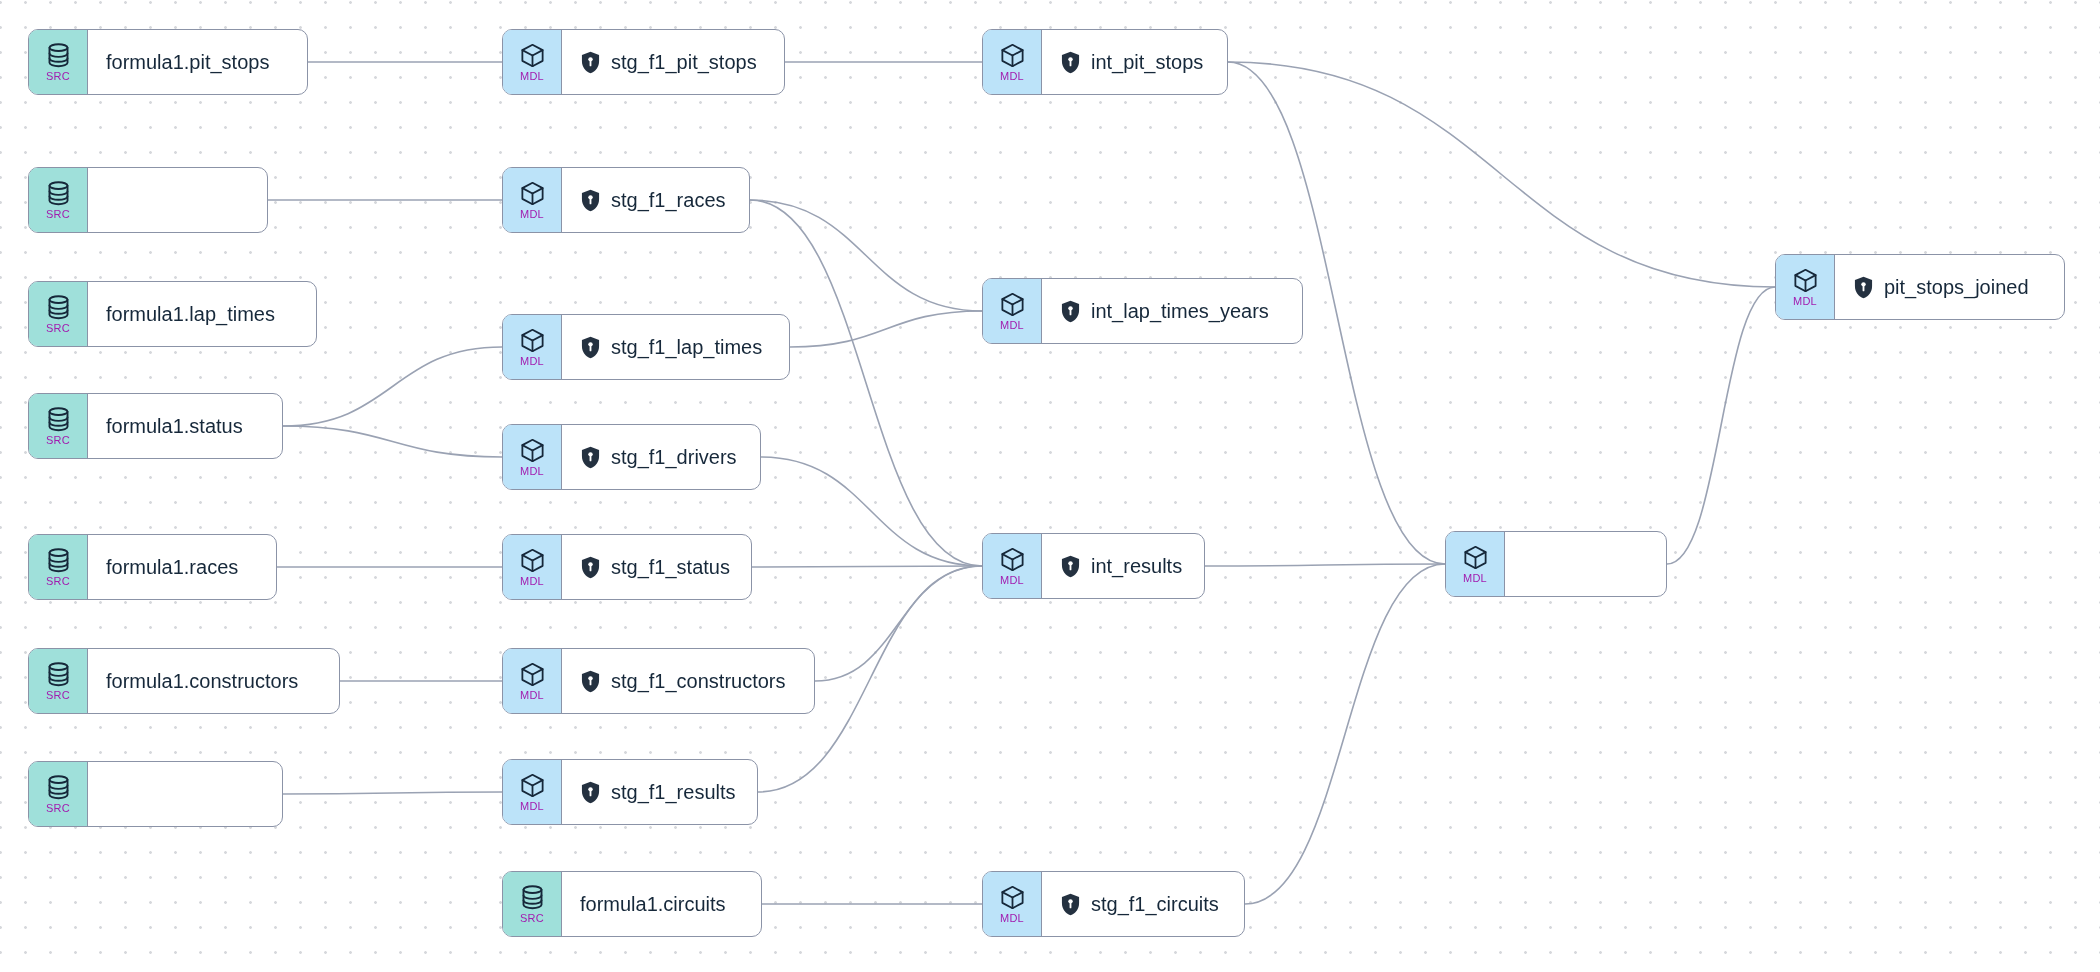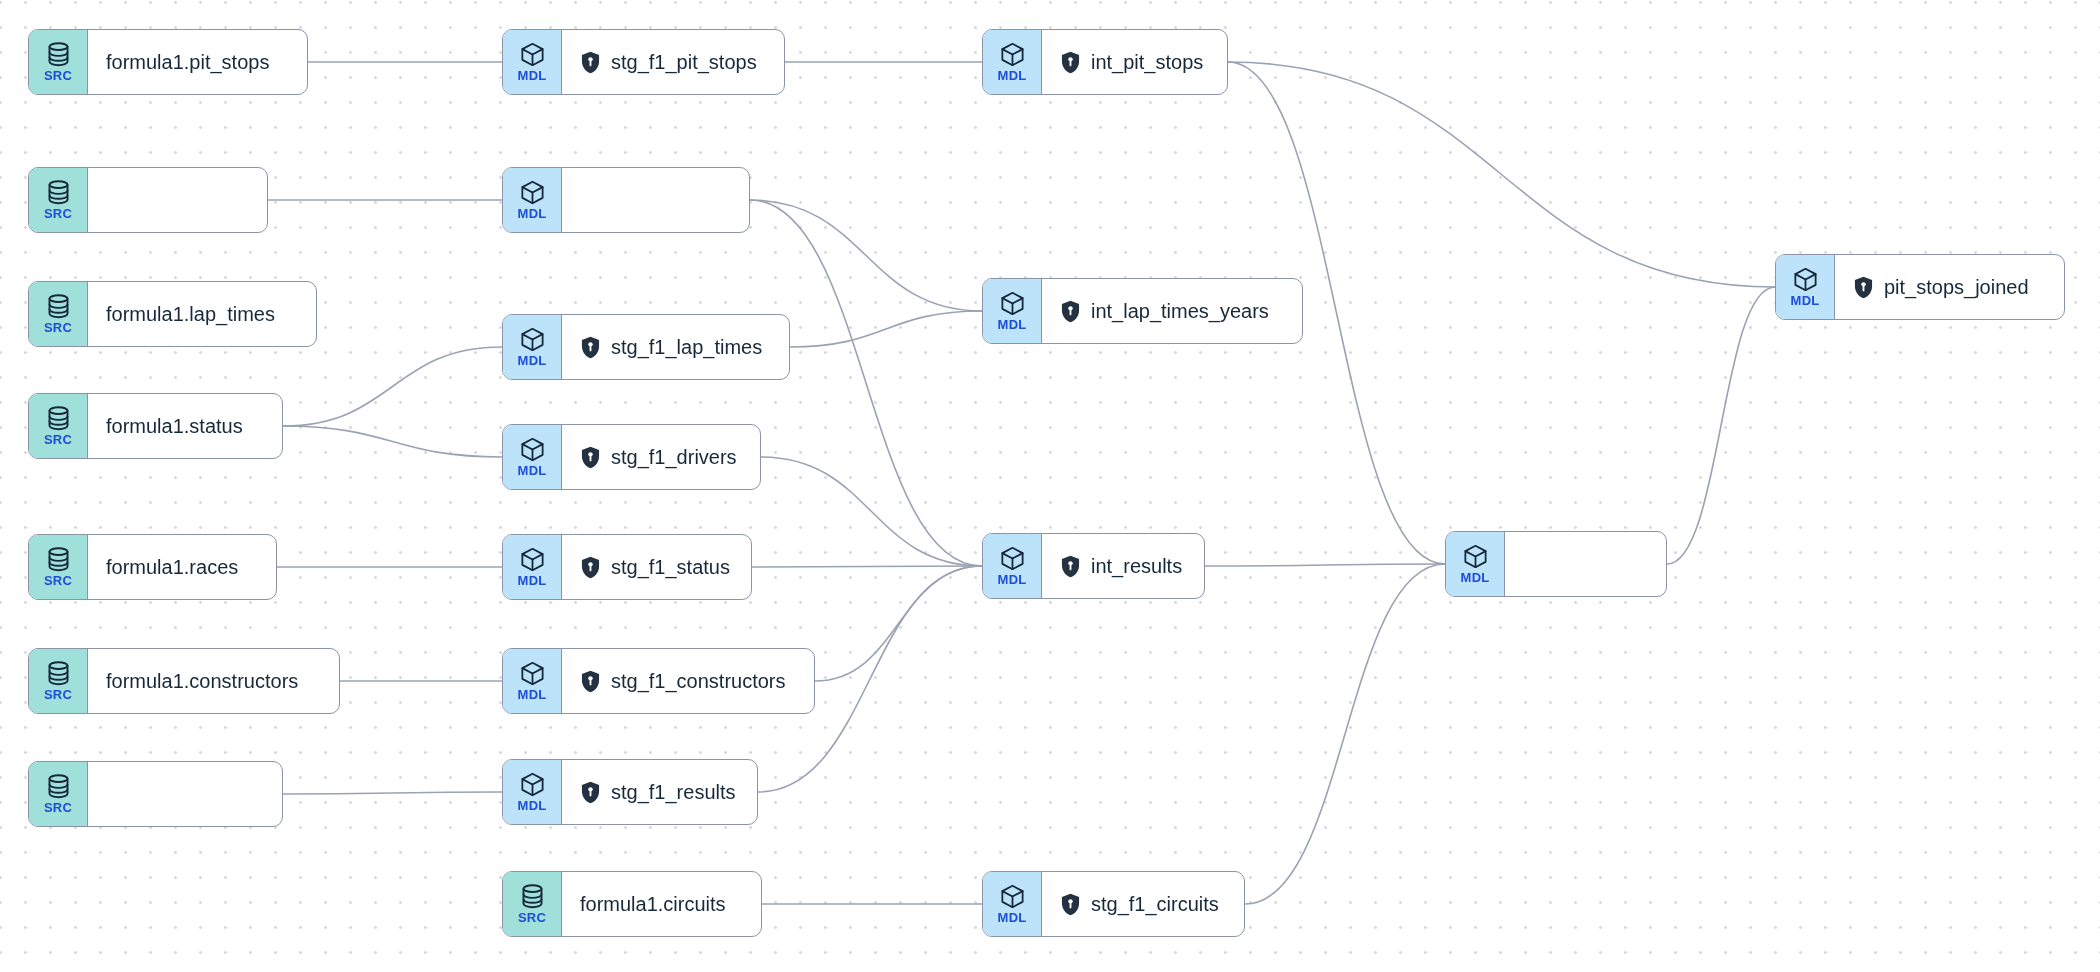--- a/index.html
+++ b/index.html
@@ -44,25 +44,24 @@
     flex-direction: column;
     align-items: center;
     justify-content: center;
     gap: 1px;
     border-right: 1.5px solid #8b93a7;
     border-radius: 8.5px 0 0 8.5px;
   }
   .badge.src { background: #9fe0da; }
   .badge.mdl { background: #bce3f9; text-align: center; }
   .badge-label {
-    font-size: 13px;
+    font-size: 11px;
     line-height: 1.1;
-    color: #1d4ed8;
+    color: #a21caf;
     letter-spacing: 0.2px;
-    font-weight: bold;
   }
   .node-body {
     flex: 1;
     display: flex;
     align-items: center;
     gap: 10px;
     padding: 0 18px;
     min-width: 0;
   }
   .node-label {
@@ -249,20 +248,30 @@
       <div class="badge mdl">
         <span class="icon">
           <svg width="27" height="27" viewBox="0 0 24 24" fill="none" stroke="#16283a" stroke-width="1.6" stroke-linecap="round" stroke-linejoin="round">
             <path d="M12 2.5 21 7.25 V16.75 L12 21.5 3 16.75 V7.25 Z"></path>
             <path d="M3 7.25 12 12 21 7.25"></path>
             <path d="M12 12 V21.5"></path>
           </svg>
         </span>
         <span class="badge-label">MDL</span>
       </div>
+      <div class="node-body">
+        <span class="icon">
+          <svg width="21" height="23" viewBox="0 0 20 22" fill="#243140">
+            <path d="M10 0.8 L18.2 3.8 V9.6 C18.2 15.5 14.8 19.6 10 21.2 C5.2 19.6 1.8 15.5 1.8 9.6 V3.8 Z"></path>
+            <circle cx="10" cy="8" r="2.1" fill="#ffffff"></circle>
+            <rect x="9.12" y="9.3" width="1.76" height="5.4" rx="0.88" fill="#ffffff"></rect>
+          </svg>
+        </span>
+        <span class="node-label">stg_f1_races</span>
+      </div>
     </div>
     <div class="node" style="left: 502px; top: 314px; width: 288px; height: 66px;">
       <div class="badge mdl">
         <span class="icon">
           <svg width="27" height="27" viewBox="0 0 24 24" fill="none" stroke="#16283a" stroke-width="1.6" stroke-linecap="round" stroke-linejoin="round">
             <path d="M12 2.5 21 7.25 V16.75 L12 21.5 3 16.75 V7.25 Z"></path>
             <path d="M3 7.25 12 12 21 7.25"></path>
             <path d="M12 12 V21.5"></path>
           </svg>
         </span>

